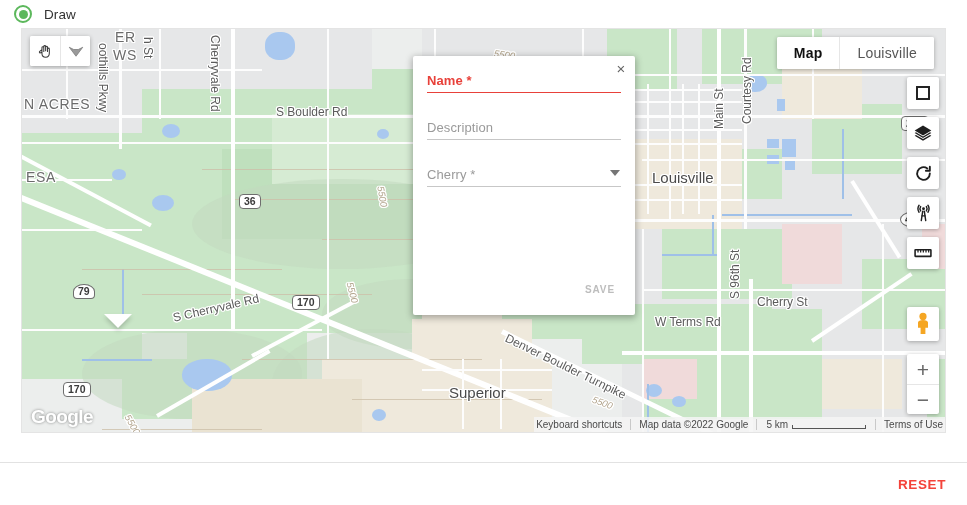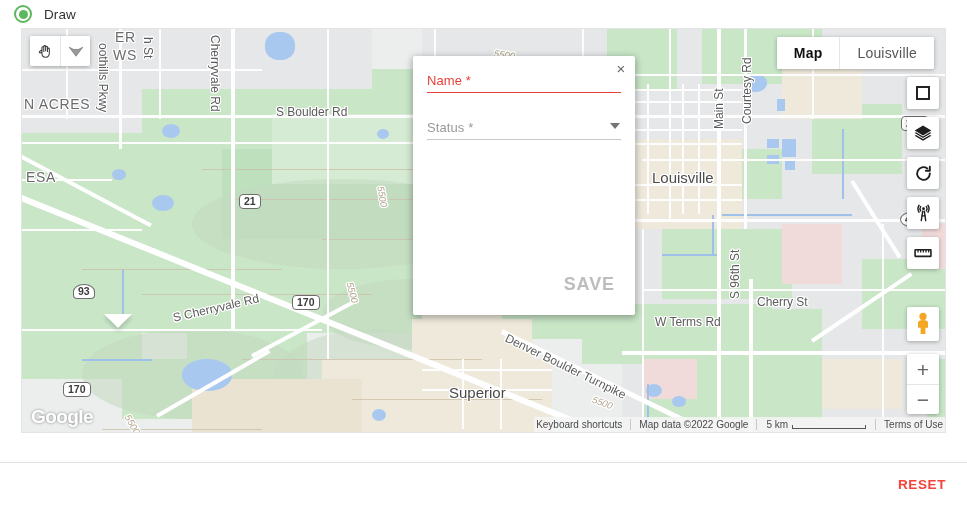--- a/index.html
+++ b/index.html
@@ -177,31 +177,31 @@
     display: flex; align-items: center; justify-content: center;
     cursor: pointer; color: #666; font-size: 15px; line-height: 1;
   }
   #iw-form { padding: 17px 14px 0 14px; }
   .field { position: relative; margin-bottom: 27px; }
   .field .lbl {
     font-size: 13px; color: #9a9a9a; letter-spacing: .1px; padding-bottom: 4px;
   }
   .field .lbl .star { color: inherit; }
   .field .line { height: 1px; background: #c7c7c7; }
-  .field.error .lbl { color: #e8413a; }
+  .field.error .lbl { color: #e8413a; font-weight: bold; }
   .field.error .line { background: #e8413a; height: 1.3px; }
   .field .caret {
     position: absolute; right: 1px; top: 3px;
     width: 0; height: 0; border-left: 5px solid transparent;
     border-right: 5px solid transparent; border-top: 6px solid #757575;
     cursor: pointer;
   }
   #iw-save {
     position: absolute; right: 12px; bottom: 14px;
-    font-size: 18px; color: #bdbdbd; letter-spacing: .9px; font-weight: bold;
+    font-size: 10px; color: #bdbdbd; letter-spacing: .9px; font-weight: bold;
     cursor: pointer; padding: 6px 8px;
   }
 
   
   #divider {
     position: absolute; left: 0; top: 462px; width: 967px; height: 1px;
     background: #e2e2e2;
   }
   #reset-btn {
     position: absolute; right: 21px; top: 477px;
@@ -375,24 +375,24 @@
     <div class="mlabel vert" style="left:706px;top:270px;transform:rotate(-90deg);transform-origin:left top;">S 96th St</div>
     <div class="mlabel" style="left:487px;top:302px;transform:rotate(26deg);transform-origin:left top;">Denver Boulder Turnpike</div>
     <div class="mlabel contourtxt" style="left:350px;top:162px;transform:rotate(80deg);">5500</div>
     <div class="mlabel contourtxt" style="left:570px;top:368px;transform:rotate(20deg);">5500</div>
     <div class="mlabel contourtxt" style="left:100px;top:390px;transform:rotate(60deg);">5500</div>
     <div class="mlabel contourtxt" style="left:320px;top:258px;transform:rotate(75deg);">5500</div>
     <div class="mlabel contourtxt" style="left:472px;top:20px;transform:rotate(8deg);">5500</div>
   </div>
 
   <div>
-    <div class="shield" style="left:217px;top:165px;">21</div>
+    <div class="shield" style="left:217px;top:165px;">36</div>
     <div class="shield" style="left:270px;top:266px;">170</div>
     <div class="shield" style="left:41px;top:353px;">170</div>
-    <div class="shield" style="left:51px;top:255px;border-radius:50% 50% 4px 4px;">93</div>
+    <div class="shield" style="left:51px;top:255px;border-radius:50% 50% 4px 4px;">79</div>
     <div class="shield" style="left:858px;top:87px;margin-left:21px;">287</div>
     <div class="shield" style="left:878px;top:183px;border-radius:50%;">42</div>
   </div>
 
   <svg id="poly-svg">
     <polygon points="310,278 590,315 398,400 199,397" fill="#2b4331" fill-opacity="0.55" stroke="#111111" stroke-width="2.5"></polygon>
     <circle cx="310" cy="278" r="7" fill="#fff" stroke="#444" stroke-width="1.4"></circle>
     <circle cx="590" cy="315" r="7" fill="#fff" stroke="#444" stroke-width="1.4"></circle>
     <circle cx="398" cy="400" r="7" fill="#fff" stroke="#444" stroke-width="1.4"></circle>
     <circle cx="199" cy="397" r="7" fill="#fff" stroke="#444" stroke-width="1.4"></circle>
@@ -485,25 +485,29 @@
   <div id="iw-close">×</div>
   <div id="iw-form">
 
     <div class="field error">
       <div class="lbl">
         <span>Name</span><span class="star"> *</span>
       </div>
       <div class="line"></div>
     </div>
 
+    <div class="field">
+      <div class="lbl">Description</div>
+      <div class="line"></div>
+    </div>
 
 
     <div class="field">
       <div class="lbl">
-        <span>Status</span><span class="star"> *</span>
+        <span>Cherry</span><span class="star"> *</span>
       </div>
       <div class="caret"></div>
       <div class="line"></div>
     </div>
   </div>
   <div id="iw-save">SAVE</div>
 </div>
 
 <div id="divider"></div>
 <div id="reset-btn">RESET</div>

